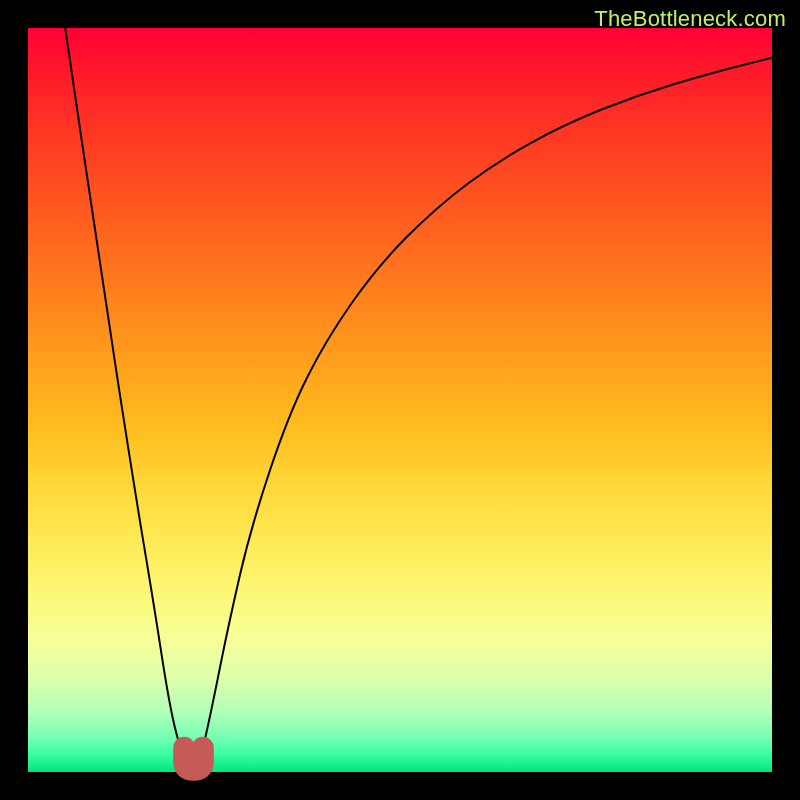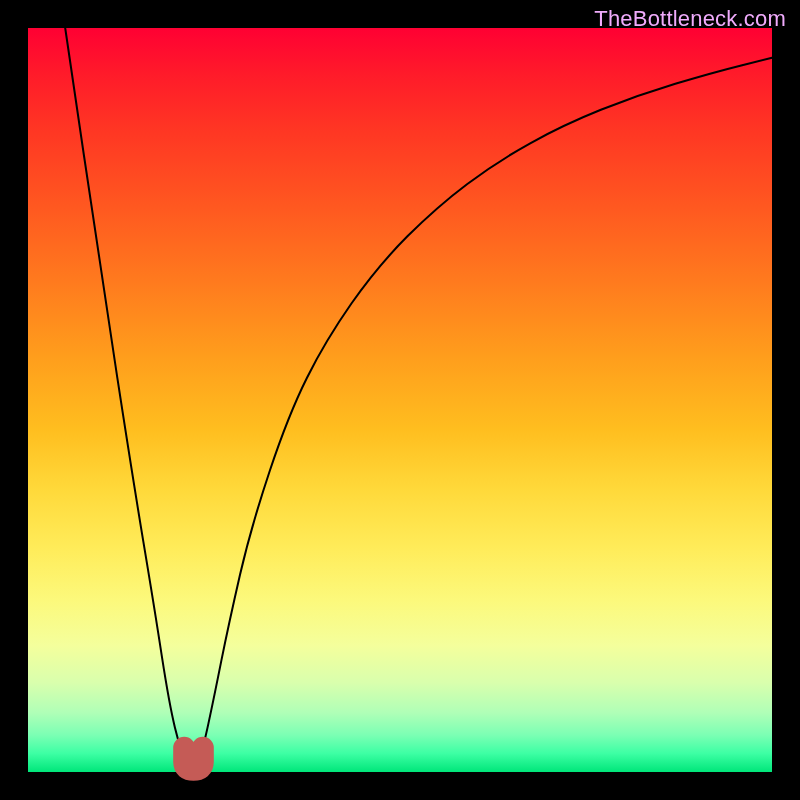--- a/index.html
+++ b/index.html
@@ -43,21 +43,21 @@
       #b0ffb7 92%,
       #7cffb4 95%,
       #3dffa4 97.5%,
       #00e67a 100%
     );
   }
   .watermark {
     position: absolute;
     top: 6px;
     right: 14px;
-    color: #f0abfc;
+    color: #bef264;
     font-size: 22px;
     letter-spacing: 0.2px;
     font-weight: 400;
     user-select: none;
   }
   svg.curve {
     position: absolute;
     left: 0;
     top: 0;
     width: 744px;

